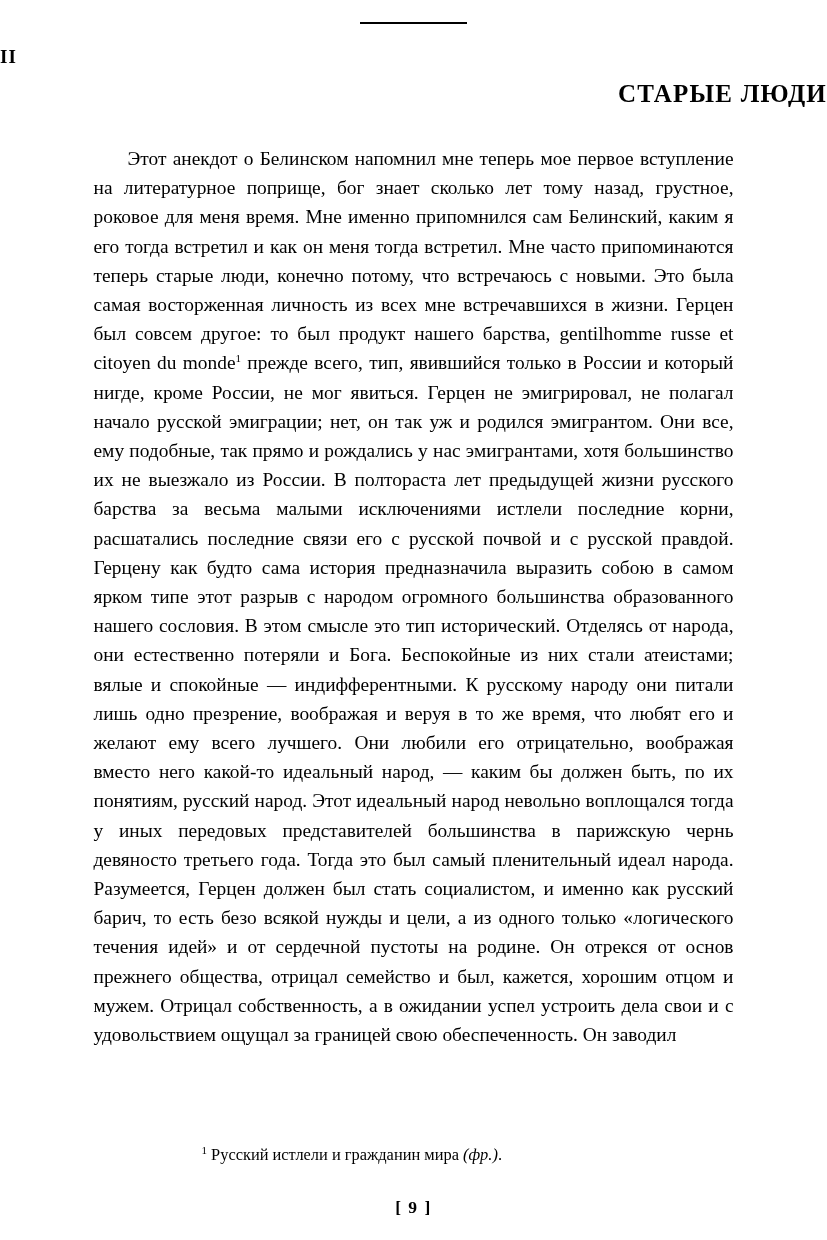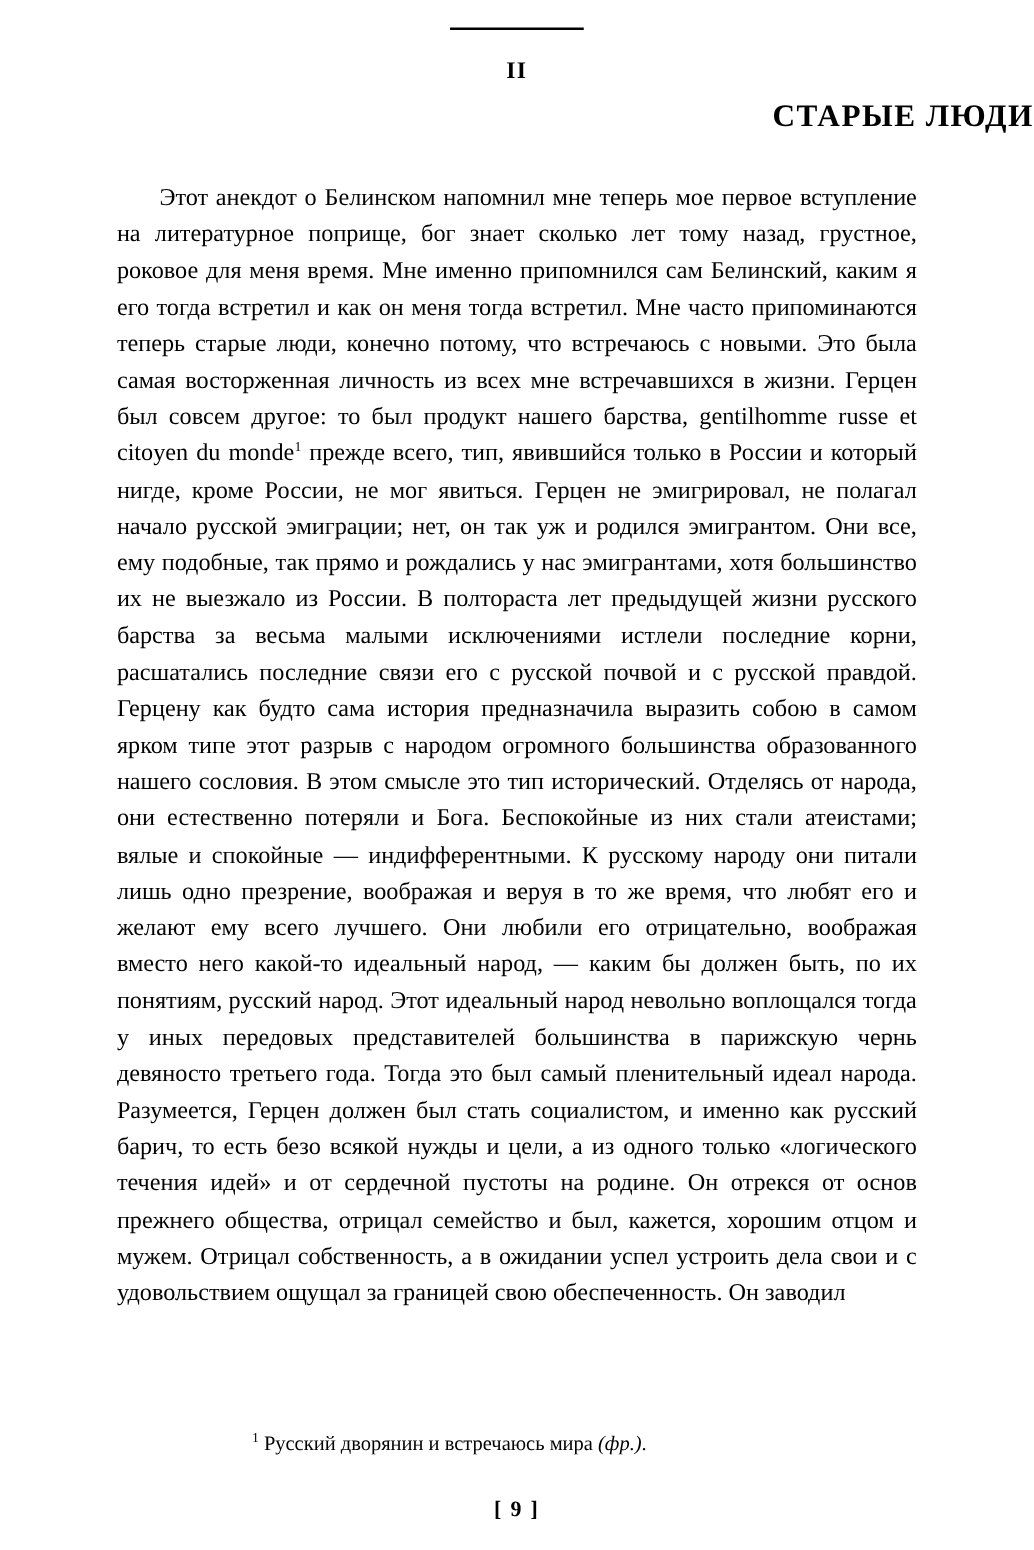--- a/index.html
+++ b/index.html
@@ -31,21 +31,20 @@
     margin-top: 50px;
     color: #000;
   }
   .rule {
     width: 107px;
     height: 2px;
     background: #000;
     margin: 22px auto 0 auto;
   }
   .chapter-number {
-    text-align: center;
     font-size: 19px;
     font-weight: 700;
     letter-spacing: 1px;
     margin-top: 22px;
   }
   .chapter-title {
     text-align: right;
     font-size: 25px;
     font-weight: 700;
     letter-spacing: 1.2px;
@@ -113,18 +112,18 @@
 
   <div class="chapter-number">II</div>
 
   <div class="chapter-title">СТАРЫЕ ЛЮДИ</div>
 
   <div class="body-text">
     <p><span>Этот анекдот о Белинском напомнил мне теперь мое первое вступление на литературное поприще, бог знает сколько лет тому назад, грустное, роковое для меня время. Мне именно припомнился сам Белинский, каким я его тогда встретил и как он меня тогда встретил. Мне часто припоминаются теперь старые люди, конечно потому, что встречаюсь с новыми. Это была самая восторженная личность из всех мне встречавшихся в жизни. Герцен был совсем другое: то был продукт нашего барства, gentilhomme russe et citoyen du monde</span><sup class="fn">1</sup><span> прежде всего, тип, явившийся только в России и который нигде, кроме России, не мог явиться. Герцен не эмигрировал, не полагал начало русской эмиграции; нет, он так уж и родился эмигрантом. Они все, ему подобные, так прямо и рождались у нас эмигрантами, хотя большинство их не выезжало из России. В полтораста лет предыдущей жизни русского барства за весьма малыми исключениями истлели последние корни, расшатались последние связи его с русской почвой и с русской правдой. Герцену как будто сама история предназначила выразить собою в самом ярком типе этот разрыв с народом огромного большинства образованного нашего сословия. В этом смысле это тип исторический. Отделясь от народа, они естественно потеряли и Бога. Беспокойные из них стали атеистами; вялые и спокойные — индифферентными. К русскому народу они питали лишь одно презрение, воображая и веруя в то же время, что любят его и желают ему всего лучшего. Они любили его отрицательно, воображая вместо него какой-то идеальный народ, — каким бы должен быть, по их понятиям, русский народ. Этот идеальный народ невольно воплощался тогда у иных передовых представителей большинства в парижскую чернь девяносто третьего года. Тогда это был самый пленительный идеал народа. Разумеется, Герцен должен был стать социалистом, и именно как русский барич, то есть безо всякой нужды и цели, а из одного только «логического течения идей» и от сердечной пустоты на родине. Он отрекся от основ прежнего общества, отрицал семейство и был, кажется, хорошим отцом и мужем. Отрицал собственность, а в ожидании успел устроить дела свои и с удовольствием ощущал за границей свою обеспеченность. Он заводил</span></p>
   </div>
 
   <div class="footnote-area">
-    <div class="footnote"><span class="fn-mark">1</span> <span>Русский дворянин и встречаюсь мира </span><em>(фр.)</em><span>.</span></div>
+    <div class="footnote"><span class="fn-mark">1</span> <span>Русский истлели и гражданин мира </span><em>(фр.)</em><span>.</span></div>
   </div>
 
   <div class="folio">[ 9 ]</div>
 
 </div>
 
 </body></html>

